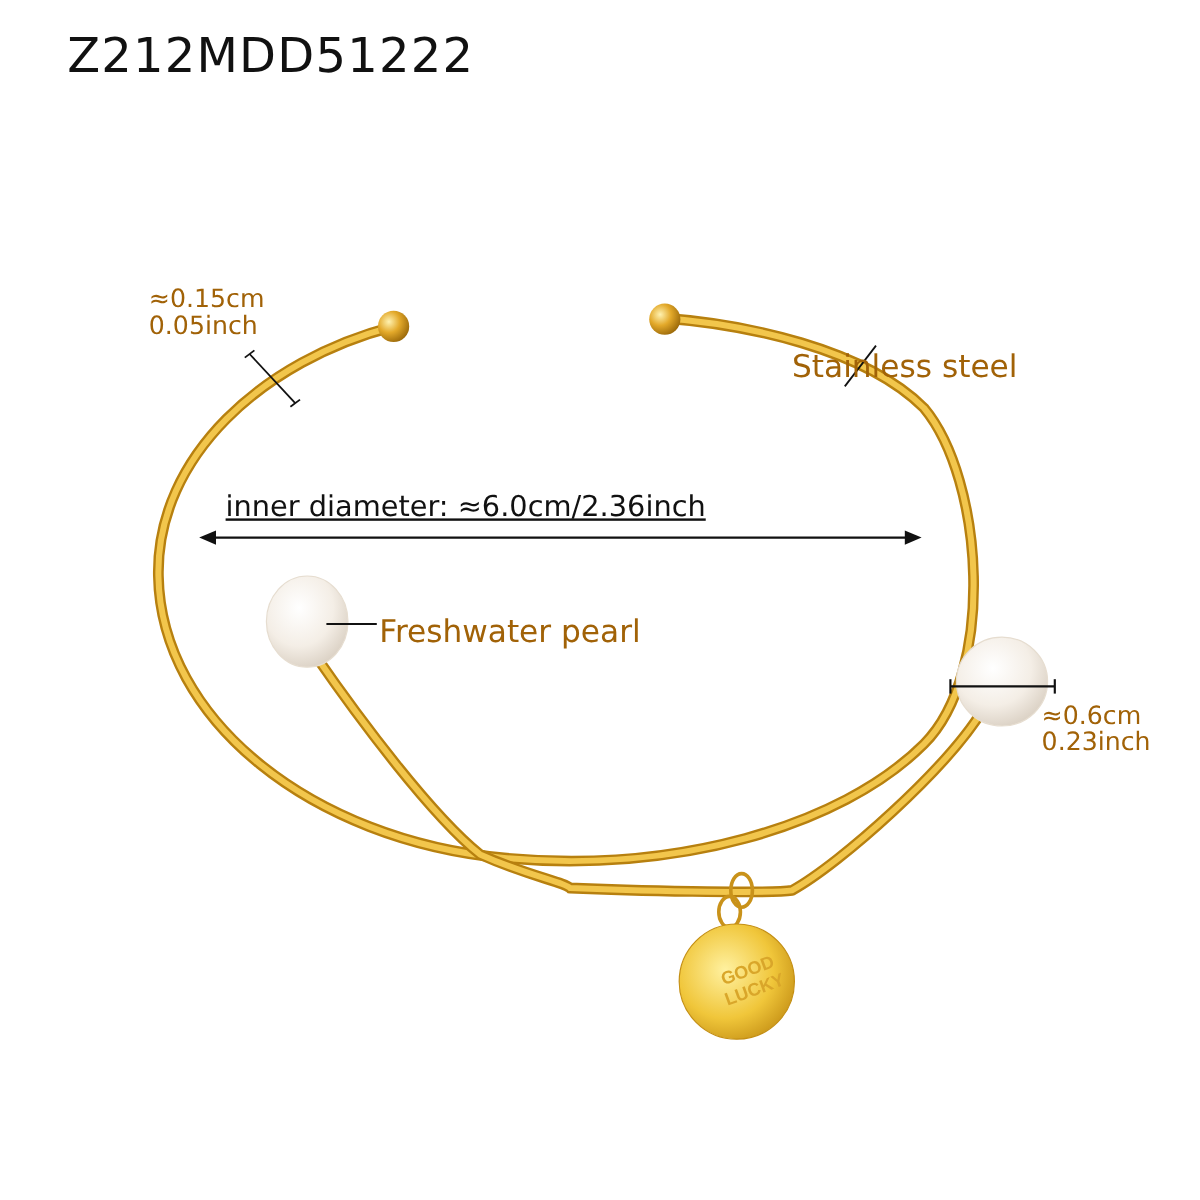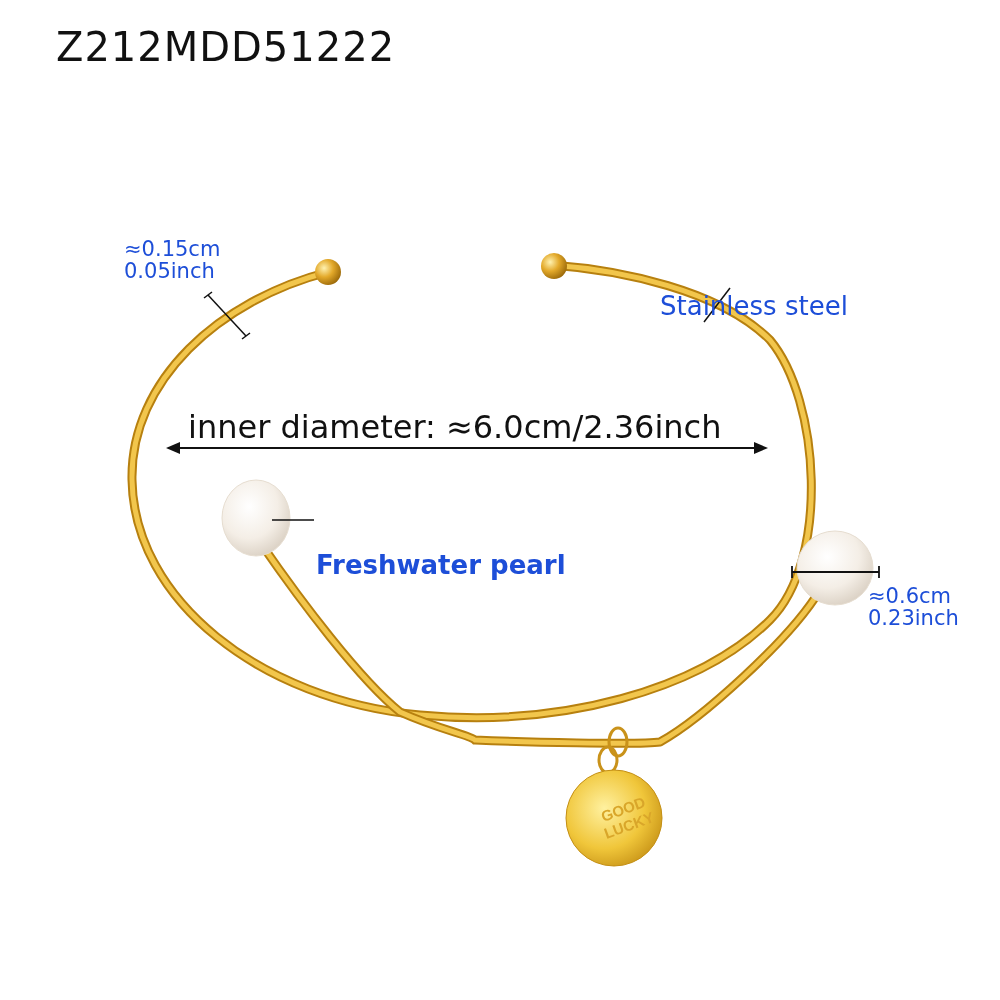--- a/index.html
+++ b/index.html
@@ -1,20 +1,20 @@
 <!DOCTYPE html>
 <html><head>
 <meta charset="utf-8">
 <style>
   html, body { margin: 0; padding: 0; background: #ffffff; }
   .canvas { position: relative; width: 1000px; height: 1000px; overflow: hidden; background: #ffffff; font-family: "DejaVu Sans", sans-serif; color: #111111; }
   .sku { position: absolute; left: 56px; top: 24px; font-size: 40px; letter-spacing: 1px; color: #111; }
-  .lbl { position: absolute; font-size: 21px; color: #1d4ed8; white-space: nowrap; line-height: 1.05; }
+  .lbl { position: absolute; font-size: 21px; color: #a16207; white-space: nowrap; line-height: 1.05; }
   .lbl-big { font-size: 26px; margin-top: 32px; }
-  .diam { position: absolute; left: 188px; top: 408px; font-size: 32px; white-space: nowrap; }
+  .diam { position: absolute; left: 188px; top: 408px; font-size: 24px; white-space: nowrap; text-decoration: underline; }
   .weight { position: absolute; left: 516px; top: 928px; font-size: 40px; white-space: nowrap; }
   svg.art { position: absolute; left: 0; top: 0; }
   .charm-text { position: absolute; left: 586px; top: 800px; width: 80px; text-align: center; font-family: "Liberation Sans", sans-serif; font-size: 15px; line-height: 17px; color: #d9a62a; transform: rotate(-20deg); font-weight: bold; }
 </style>
 </head>
 <body>
 
 <div class="canvas">
 
   <div class="sku">Z212MDD51222</div>
@@ -92,20 +92,20 @@
 
   <div class="lbl" style="left:124px; top:238px;">
     <div>≈0.15cm</div>
     <div>0.05inch</div>
   </div>
 
   <div class="lbl lbl-big" style="left:660px; top:261px;">Stainless steel</div>
 
   <div class="diam">inner diameter: ≈6.0cm/2.36inch</div>
 
-  <div class="lbl lbl-big" style="left:316px; top:520px;font-weight:bold;">Freshwater pearl</div>
+  <div class="lbl lbl-big" style="left:316px; top:482px;">Freshwater pearl</div>
 
   <div class="lbl" style="left:868px; top:585px;">
     <div>≈0.6cm</div>
     <div>0.23inch</div>
   </div>
 
 </div>
 
 </body></html>

